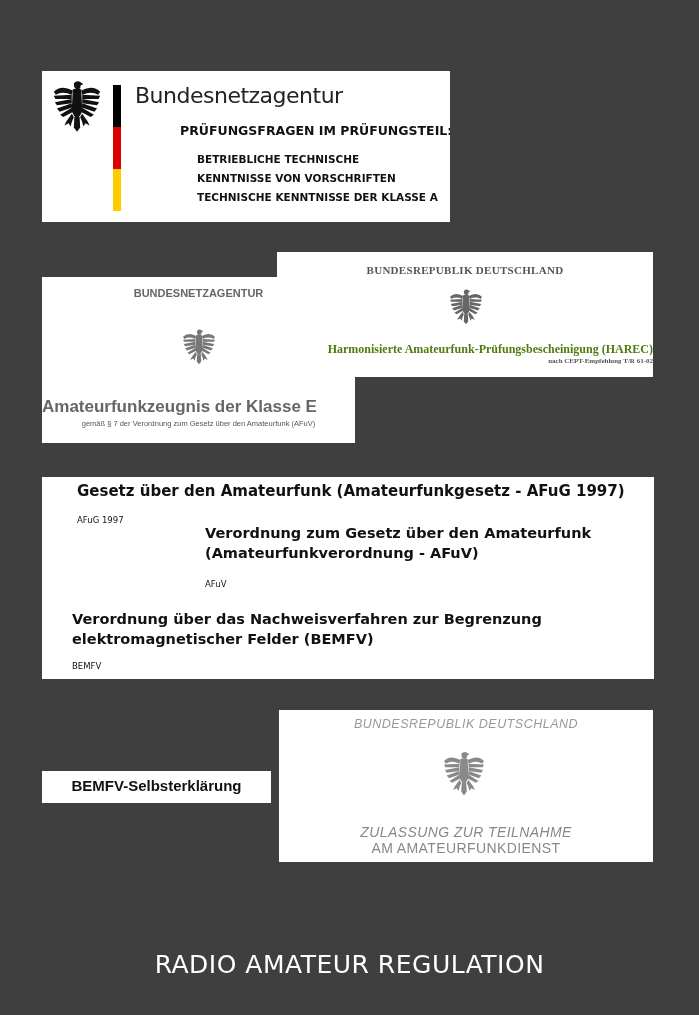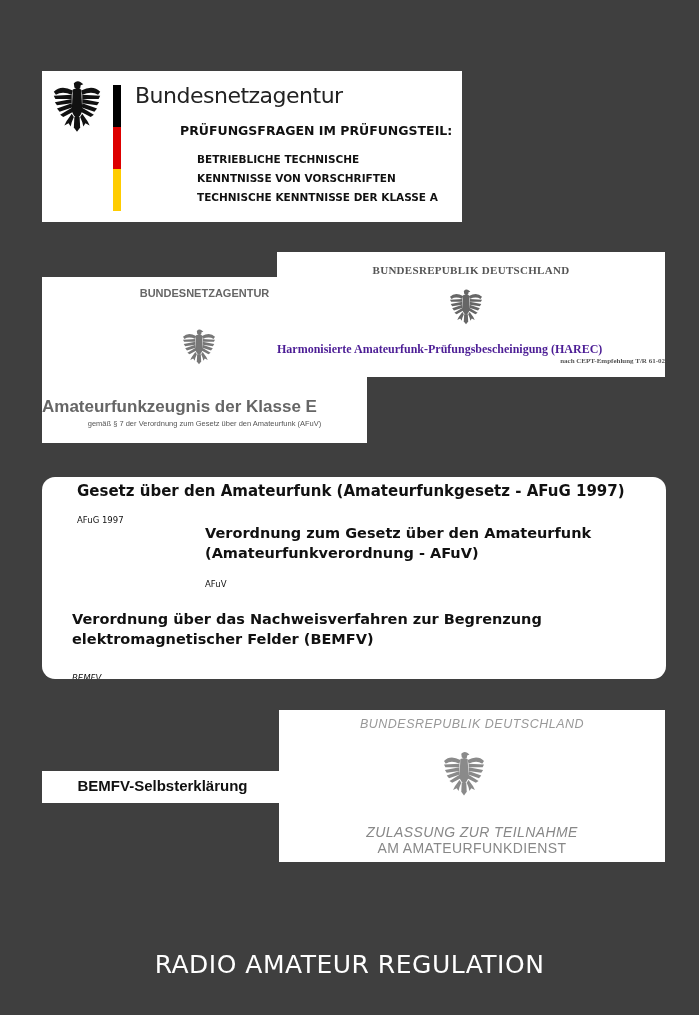--- a/index.html
+++ b/index.html
@@ -1,45 +1,45 @@
 <!DOCTYPE html>
 <html><head>
 <meta charset="utf-8">
 <style>
   html, body { margin: 0; padding: 0; }
   body {
     width: 699px; height: 1015px; background: #3f3f3f;
     position: relative; overflow: hidden;
     font-family: "Liberation Sans", sans-serif;
   }
-  .card { position: absolute; background: #ffffff; overflow: hidden; padding-left: 12px; }
+  .card { position: absolute; background: #ffffff; overflow: hidden; }
   .abs { position: absolute; white-space: nowrap; }
 
   
   #c1 { left: 42px; top: 71px; width: 408px; height: 151px; }
   #c1 .bar { position: absolute; left: 71px; top: 14px; width: 8px; height: 126px; }
   #c1 .bar div { height: 42px; }
   #c1 .brand { left: 93px; top: 12px; font-size: 22px; color: #222; font-family: "DejaVu Sans", sans-serif; letter-spacing: -0.5px; }
   #c1 .heading { left: 138px; top: 52px; font-size: 12.5px; font-weight: bold; color: #111; font-family: "DejaVu Sans", sans-serif; }
   #c1 .li { left: 155px; font-size: 10.5px; font-weight: bold; color: #111; font-family: "DejaVu Sans", sans-serif; }
 
   
   #c2 { left: 42px; top: 277px; width: 313px; height: 166px; }
   #c2 .top { left: 0; width: 100%; text-align: center; top: 10px; font-size: 11px; font-weight: bold; color: #666; }
   #c2 .title { left: 0; width: 100%; top: 120px; font-size: 17px; font-weight: bold; color: #666; }
   #c2 .sub { left: 0; width: 100%; text-align: center; top: 142px; font-size: 7.5px; color: #555; }
 
   
   #c3 { left: 277px; top: 252px; width: 376px; height: 125px; }
   #c3 .top { left: 0; width: 100%; text-align: center; top: 12px; font-size: 11px; font-weight: bold; color: #555; font-family: "Liberation Serif", serif; letter-spacing: 0.3px; }
-  #c3 .title { left: 0; width: 100%; text-align: left; top: 90px; font-size: 12px; font-weight: bold; color: #4c1d95; font-family: "Liberation Serif", serif; }
+  #c3 .title { left: 0; width: 100%; text-align: right; top: 90px; font-size: 12px; font-weight: bold; color: #4d7c0f; font-family: "Liberation Serif", serif; }
   #c3 .sub { left: 0; width: 100%; text-align: right; top: 105px; font-size: 7px; font-weight: bold; color: #555; font-family: "Liberation Serif", serif; }
 
   
-  #c4 { left: 42px; top: 477px; width: 612px; height: 202px; font-family: "DejaVu Sans", sans-serif; color: #111; border-radius: 13px; }
+  #c4 { left: 42px; top: 477px; width: 612px; height: 202px; font-family: "DejaVu Sans", sans-serif; color: #111; }
   #c4 .t { font-weight: bold; font-size: 14.5px; line-height: 20px; }
   #c4 .s { font-size: 8.5px; }
 
   
   #c5 { left: 42px; top: 771px; width: 229px; height: 32px; }
   #c5 .label { left: 0; width: 100%; text-align: center; top: 6px; font-size: 15px; font-weight: bold; color: #111; }
 
   
   #c6 { left: 279px; top: 710px; width: 374px; height: 152px; color: #888; }
   #c6 .top { left: 0; width: 100%; text-align: center; top: 7px; font-size: 12.5px; font-style: italic; letter-spacing: 0.5px; color: #999; }
@@ -115,21 +115,21 @@
 </div>
 
 <div class="card" id="c4">
   <div class="abs t" style="left:35px;top:4px;font-size:15px;">Gesetz über den Amateurfunk (Amateurfunkgesetz - AFuG 1997)</div>
   <div class="abs s" style="left:35px;top:38px;">AFuG 1997</div>
   <div class="abs t" style="left:163px;top:46px;">Verordnung zum Gesetz über den Amateurfunk</div>
   <div class="abs t" style="left:163px;top:66px;">(Amateurfunkverordnung - AFuV)</div>
   <div class="abs s" style="left:163px;top:102px;">AFuV</div>
   <div class="abs t" style="left:30px;top:132px;">Verordnung über das Nachweisverfahren zur Begrenzung</div>
   <div class="abs t" style="left:30px;top:152px;">elektromagnetischer Felder (BEMFV)</div>
-  <div class="abs s" style="left:30px;top:196px;font-style:italic;">BEMFV</div>
+  <div class="abs s" style="left:30px;top:184px;">BEMFV</div>
 </div>
 
 <div class="card" id="c5">
   <div class="abs label">BEMFV-Selbsterklärung</div>
 </div>
 
 <div class="card" id="c6">
   <div class="abs top">BUNDESREPUBLIK DEUTSCHLAND</div>
   <svg class="eagle" style="left:143px;top:40px;width:84px;height:50px;fill:#8a8a8a;" preserveAspectRatio="xMidYMid meet">
       <use href="#eagle"></use>

